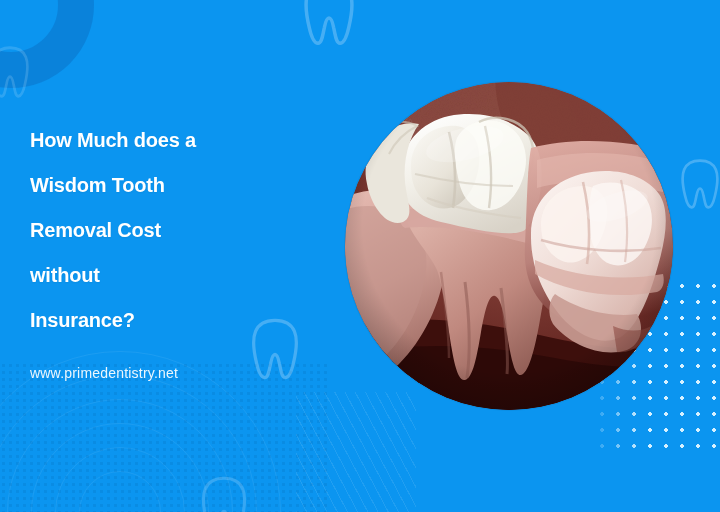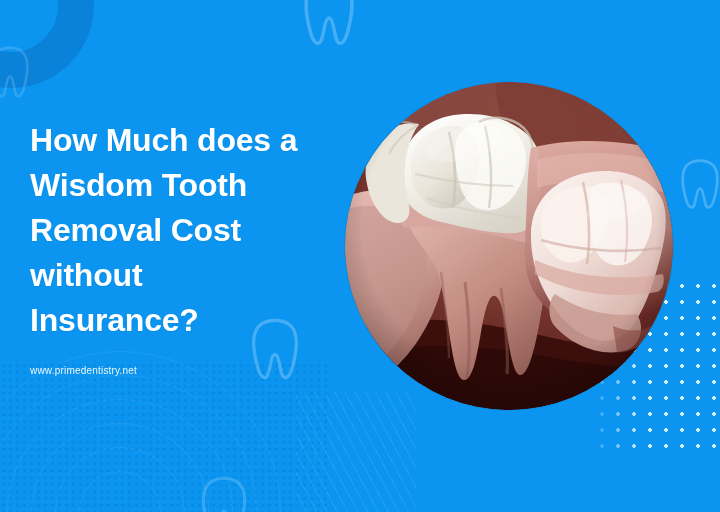--- a/index.html
+++ b/index.html
@@ -124,31 +124,31 @@
   
   .copy {
     position: absolute;
     left: 30px;
     top: 118px;
     width: 300px;
   }
   .headline {
     margin: 0;
     color: #ffffff;
-    font-size: 32px;
+    font-size: 20px;
     line-height: 45px;
     font-weight: bold;
     letter-spacing: -0.2px;
     text-shadow: 0 1px 2px rgba(0,0,0,.06);
     white-space: pre-line;
   }
   .site-url {
     margin: 22px 0 0 0;
     color: rgba(255,255,255,.92);
-    font-size: 10px;
+    font-size: 14px;
     letter-spacing: .2px;
     font-weight: normal;
   }
 
   
   .photo-circle {
     position: absolute;
     left: 345px;
     top: 82px;
     width: 328px;

